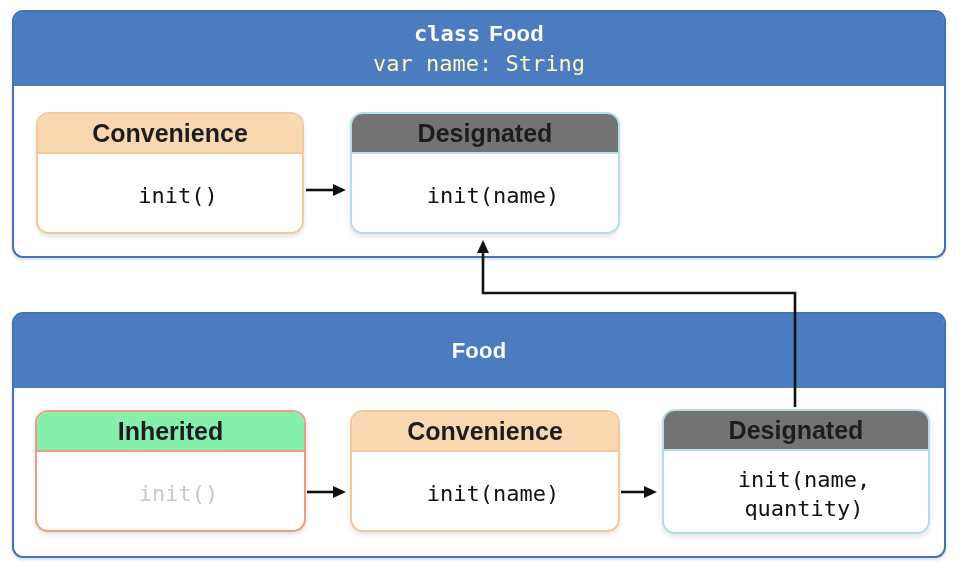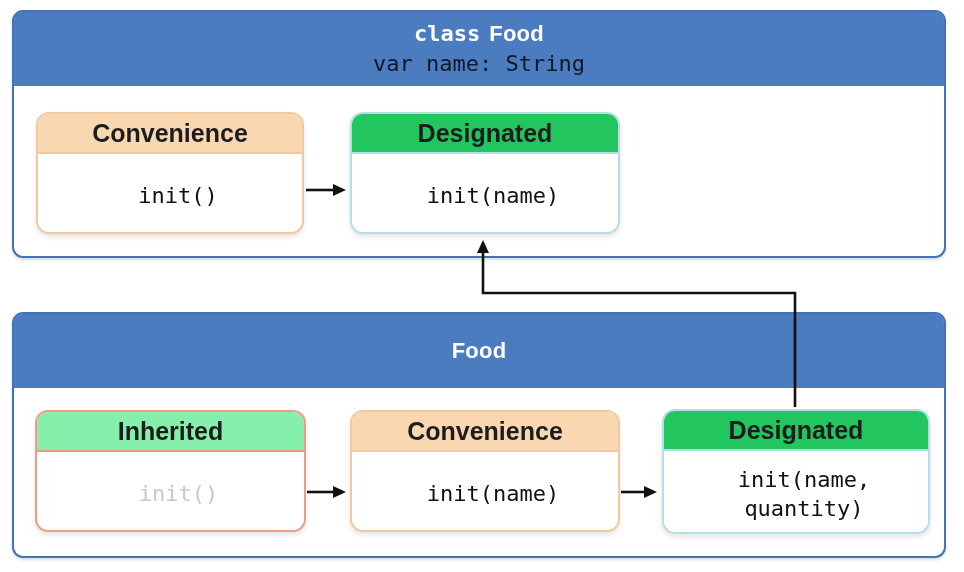--- a/index.html
+++ b/index.html
@@ -21,21 +21,21 @@
 
   .class-header{
     position:absolute;top:0;left:0;right:0;height:74px;
     background:#4A7CBF;border-radius:8px 8px 0 0;
     display:flex;flex-direction:column;align-items:center;justify-content:center;
     color:#ffffff;row-gap:2px;
   }
   .class-title{display:flex;align-items:baseline;column-gap:9px;line-height:28px;justify-content:space-between;}
   .class-title .kw{font-family:"DejaVu Sans Mono", monospace;font-weight:bold;font-size:22px;}
   .class-title .nm{font-family:"Liberation Sans", sans-serif;font-weight:bold;font-size:22px;letter-spacing:.2px;}
-  .class-subtitle{font-family:"DejaVu Sans Mono", monospace;font-size:22px;line-height:28px;color:#0f172a;}
+  .class-subtitle{font-family:"DejaVu Sans Mono", monospace;font-size:22px;line-height:28px;color:#fef9c3;}
 
   
   .init-box{
     position:absolute;height:122px;background:#ffffff;border-radius:13px;
     box-sizing:border-box;border:2px solid;
     box-shadow:0 3px 5px rgba(0,0,0,0.10);
     overflow:hidden;
   }
   .init-box .box-header{
     height:38px;display:flex;align-items:center;justify-content:center;
@@ -43,21 +43,21 @@
   }
   .init-box .box-label{font-weight:bold;font-size:25px;color:#1d1d1f;}
   .init-box .box-body{
     height:82px;display:flex;align-items:center;justify-content:center;
     font-family:"DejaVu Sans Mono", monospace;font-size:22px;color:#111111;
     text-align:center;white-space:pre-line;line-height:29px;margin-left:16px;
   }
   .box--convenience{border-color:#F0C9A0;}
   .box--convenience .box-header{background:#F9D7B0;}
   .box--designated{border-color:#B7DDE9;}
-  .box--designated .box-header{background:#22c55e;}
+  .box--designated .box-header{background:#737373;}
   .box--inherited{border-color:#EF9C87;}
   .box--inherited .box-header{background:#86efac;}
   .box-body.dimmed{color:#C9C9C9;}
 
   
   #food-box-convenience{left:22px;top:100px;width:268px;}
   #food-box-designated{left:336px;top:100px;width:270px;}
   
   #recipe-box-inherited{left:21px;top:96px;width:271px;}
   #recipe-box-convenience{left:336px;top:96px;width:270px;}

